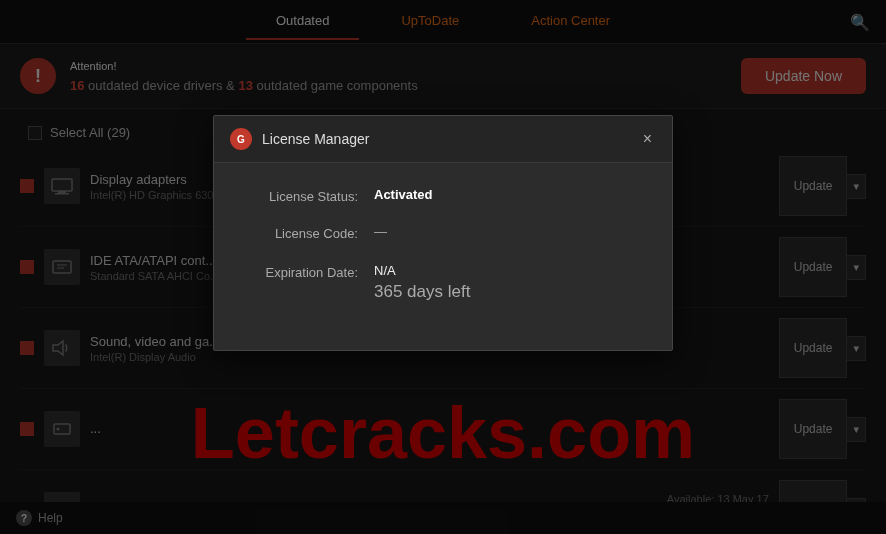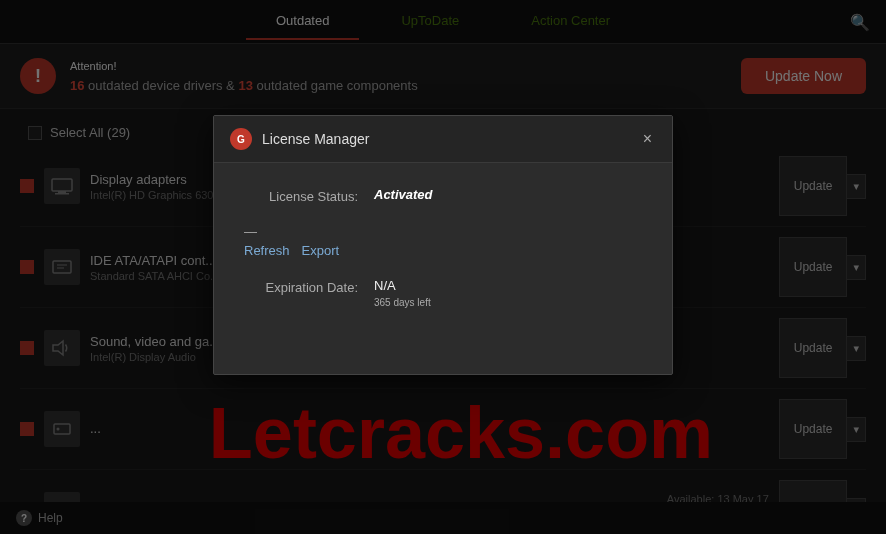--- a/index.html
+++ b/index.html
@@ -20,21 +20,21 @@
       justify-content: center;
       height: 44px;
       position: relative;
       border-bottom: 1px solid #333;
     }
     .nav-tabs {
       display: flex;
       gap: 12px;
     }
     .nav-tab {
-      color: #4d7c0f;
+      color: #f97316;
       font-size: 13px;
       padding: 10px 30px;
       cursor: pointer;
       position: relative;
       text-decoration: none;
     }
     .nav-tab.active {
       color: #fff;
       border-bottom: 2px solid #c0392b;
     }
@@ -192,21 +192,20 @@
       bottom: 60px;
       left: 50%;
       transform: translateX(-50%);
       color: #e00;
       font-size: 72px;
       font-weight: 900;
       font-family: Arial Black, Arial, sans-serif;
       z-index: 5;
       white-space: nowrap;
       pointer-events: none;
-      margin-left: 18px;
     }
 
     
     .help-bar {
       position: absolute;
       bottom: 0;
       left: 0; right: 0;
       background: #111;
       height: 32px;
       display: flex;
@@ -261,21 +260,21 @@
       color: #aaa;
       font-size: 16px;
       cursor: pointer;
       background: none;
       border: none;
       line-height: 1;
       padding: 2px 4px;
     }
 
     .dialog-body {
-      padding: 24px 30px 46px 30px;
+      padding: 24px 30px 28px 30px;
     }
     .dialog-row {
       display: flex;
       align-items: flex-start;
       margin-bottom: 20px;
     }
     .dialog-label {
       color: #aaa;
       font-size: 13px;
       width: 130px;
@@ -285,40 +284,39 @@
       padding-right: 16px;
     }
     .dialog-value {
       color: #eee;
       font-size: 13px;
       flex: 1;
     }
     .dialog-value.activated {
       color: #fff;
       font-weight: bold;
-      font-style: italic;
     }
     .dialog-value .dashes {
       color: #aaa;
       display: block;
       margin-bottom: 4px;
     }
     .dialog-links {
       display: flex;
       gap: 12px;
     }
     .dialog-link {
       color: #7baad4;
       font-size: 13px;
       cursor: pointer;
       text-decoration: none;
     }
     .days-left {
       color: #aaa;
-      font-size: 10px;
+      font-size: 17px;
       margin-top: 4px;
     }
   </style>
 </head>
 <body>
 
 <div class="top-nav">
   <div class="nav-tabs">
     <div class="nav-tab active">
       <span>Outdated</span>
@@ -477,26 +475,23 @@
     <button class="dialog-close">×</button>
   </div>
   <div class="dialog-body">
 
     <div class="dialog-row">
       <span class="dialog-label">License Status:</span>
       <span class="dialog-value activated">Activated</span>
     </div>
 
     <div class="dialog-row">
+      <span class="dialog-label">License Code:</span>
       <div class="dialog-value">
         <span class="dashes">—</span>
-        <div class="dialog-links">
-          <a class="dialog-link">Refresh</a>
-          <a class="dialog-link">Export</a>
-        </div>
       </div>
     </div>
 
     <div class="dialog-row">
       <span class="dialog-label">Expiration Date:</span>
       <div class="dialog-value">
         <span>N/A</span>
         <div class="days-left">365 days left</div>
       </div>
     </div>

